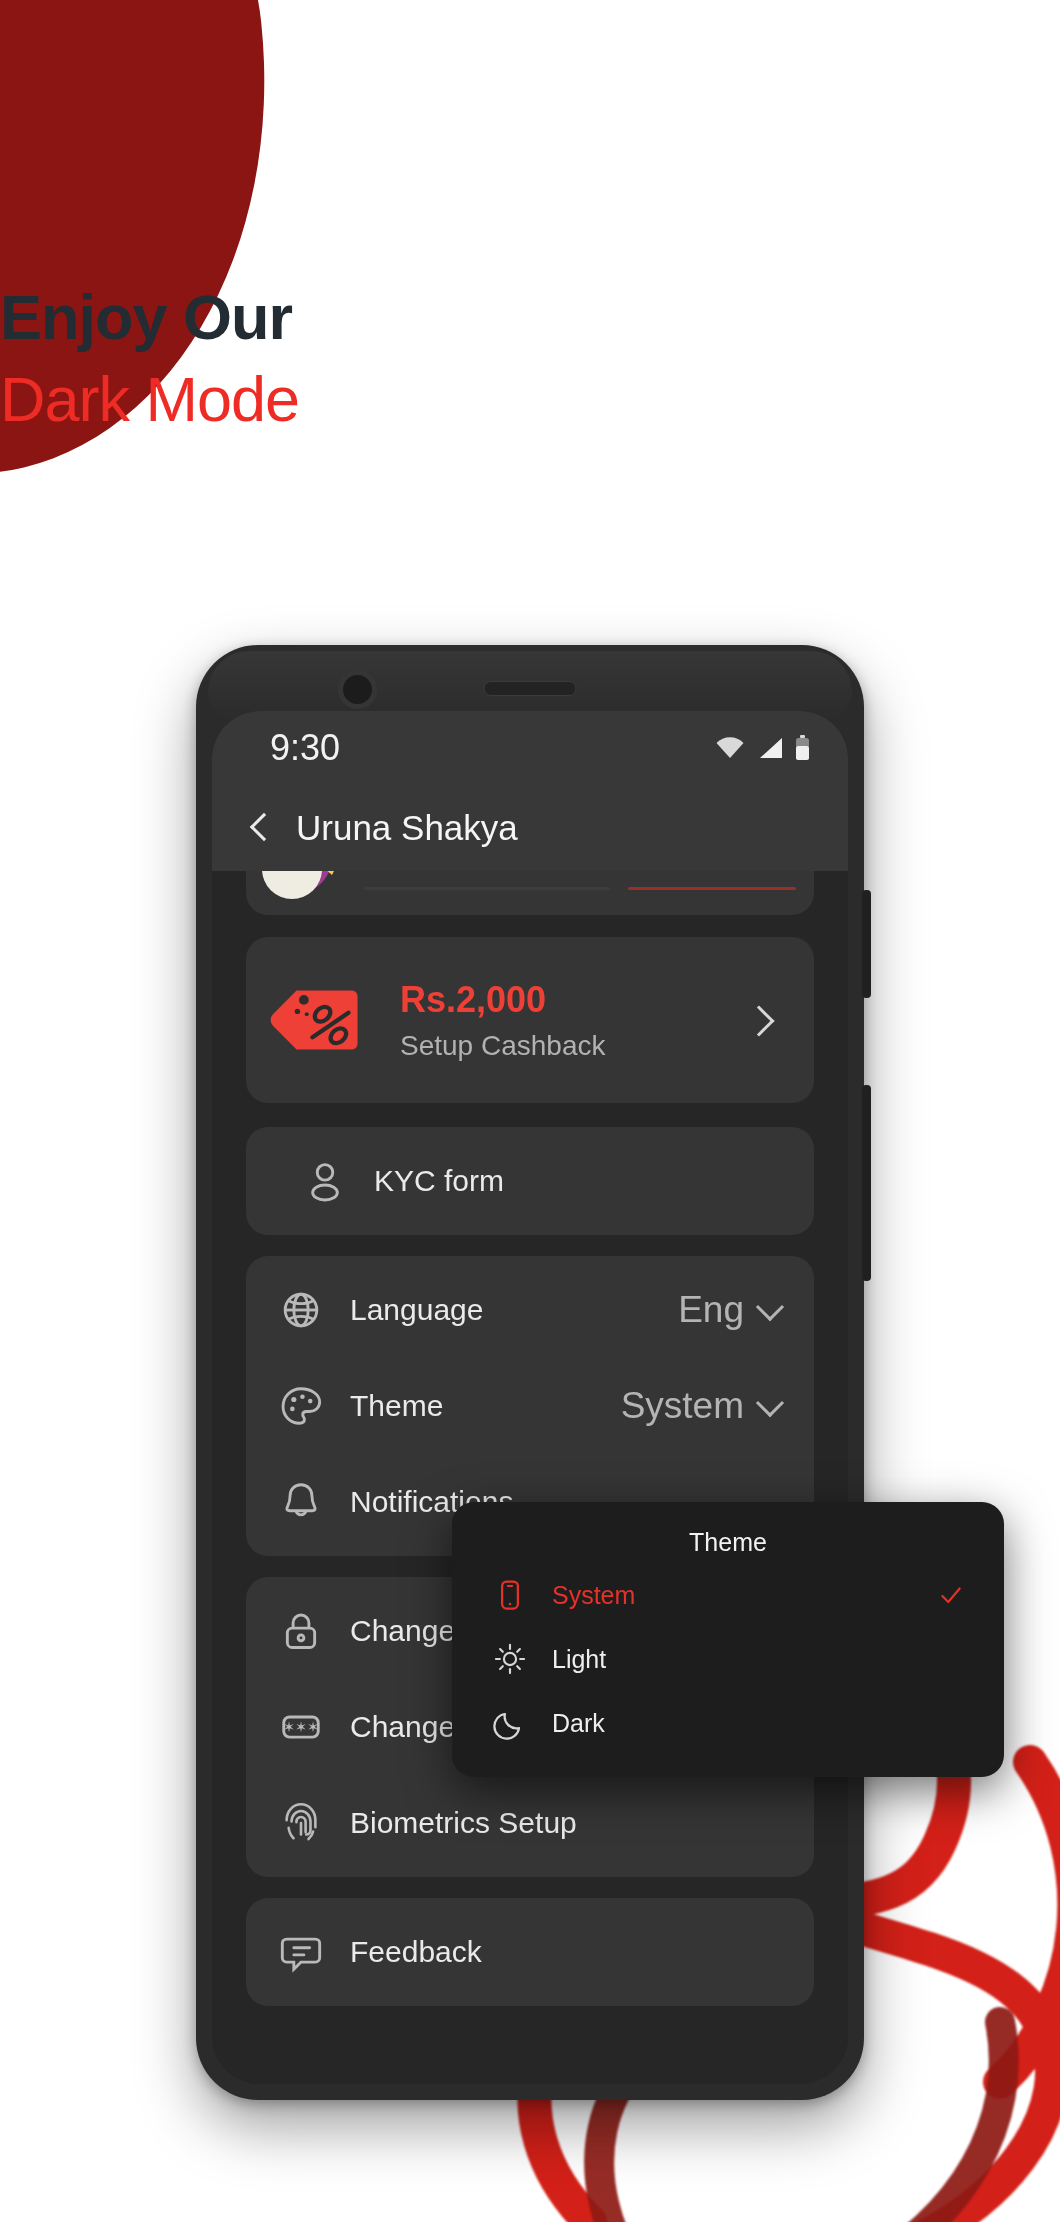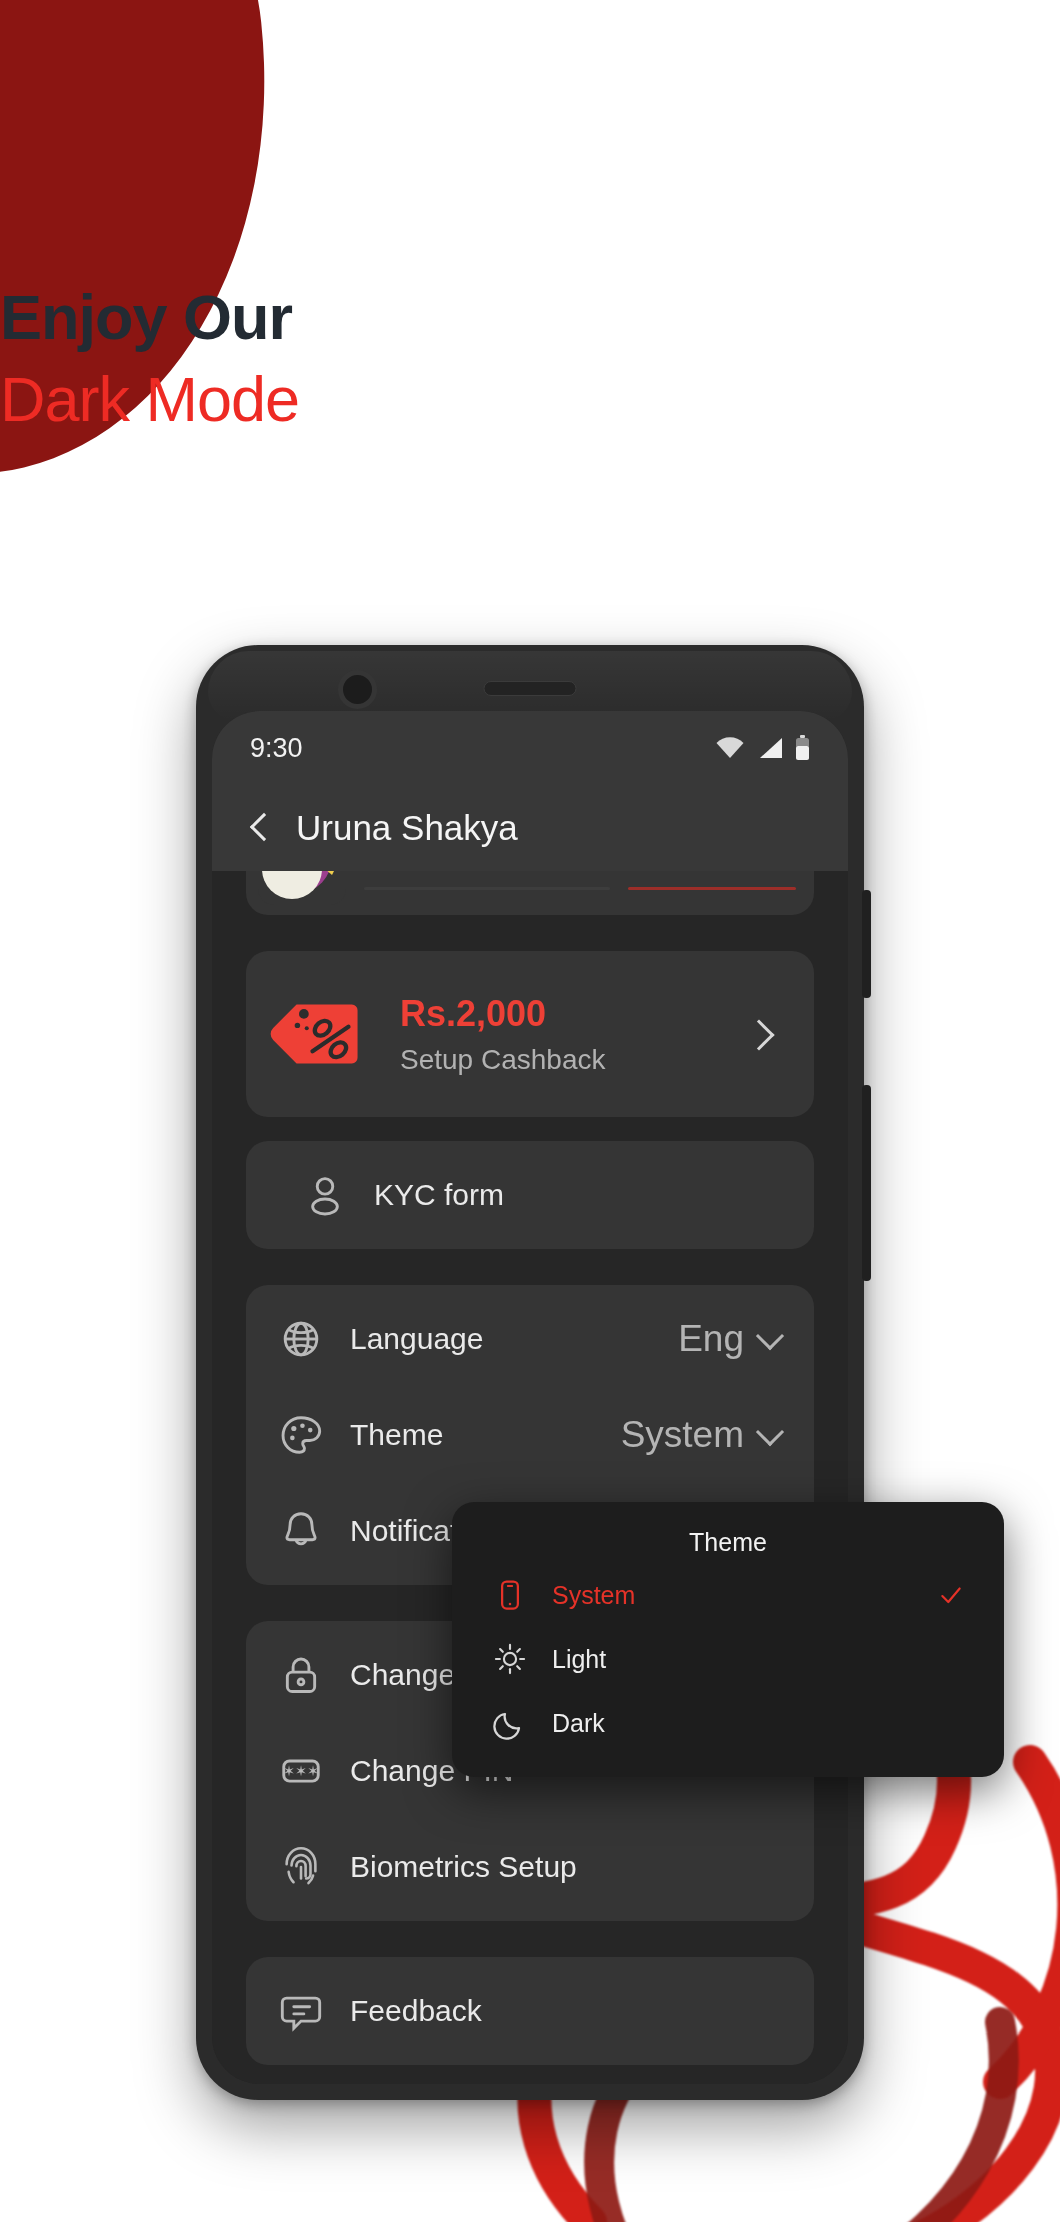--- a/index.html
+++ b/index.html
@@ -84,21 +84,21 @@
     border-radius:48px;
     overflow:hidden;
   }
 
   
   .statusbar{
     height:74px; display:flex; align-items:center;
     justify-content:space-between; padding:0 38px;
     background:#383838;
   }
-  .status-time{ color:#f2f2f2; font-size:27px; }
+  .status-time{ color:#f2f2f2; font-size:36px;margin-left:20px; }
   .status-icons{ display:flex; align-items:center; gap:11px; }
   .ic-wifi, .ic-signal, .ic-batt { display:block; }
 
   
   .appbar{
     height:86px; display:flex; align-items:center;
     padding:0 26px; background:#383838;
   }
   .back-chev{ width:44px; height:44px; position:relative; }
   .back-chev:before{
@@ -130,37 +130,37 @@
     overflow:hidden; position:relative; flex:0 0 auto;
   }
   .avatar-crop .ac-bg{ position:absolute; inset:-54px 0 0 0; height:90px; }
   .ghost-line{
     flex:1; height:3px; margin:0 18px; background:#3d3d3d; border-radius:2px;
   }
   .red-line{ width:168px; height:3px; background:#9c2e29; border-radius:2px; margin-right:6px;}
 
   
   .cashback{
-    margin-top:36px; height:166px;
+    margin-top:22px; height:166px;
     display:flex; align-items:center; padding:0 32px;
   }
   .tag-icon{ width:92px; height:92px; flex:0 0 auto; }
   .cb-text{ margin-left:30px; flex:1; }
   .cb-amount{ color:#EE4036; font-size:36px; font-weight:bold; }
   .cb-label{ color:#b2b2b2; font-size:28px; margin-top:9px; }
   .chev-right{ width:24px; height:24px; position:relative; margin-right:12px;}
   .chev-right:before{
     content:""; position:absolute; left:2px; top:2px;
     width:19px; height:19px;
     border-right:3px solid #d8d8d8; border-top:3px solid #d8d8d8;
     transform:rotate(45deg);
   }
 
   
-  .group{ margin-top:36px; padding:6px 0; }
+  .group{ margin-top:21px; padding:6px 0; }
   .row{
     height:96px; display:flex; align-items:center; padding:0 32px;
   }
   .row .ico{ width:46px; height:46px; flex:0 0 auto; }
   .row .lbl{ color:#eaeaea; font-size:30px; margin-left:26px; flex:1; }
   .row .val{ color:#b4b4b4; font-size:37px; margin-right:14px; }
   .chev-down{ width:24px; height:24px; position:relative; }
   .chev-down:before{
     content:""; position:absolute; left:2px; top:-1px;
     width:17px; height:17px;

